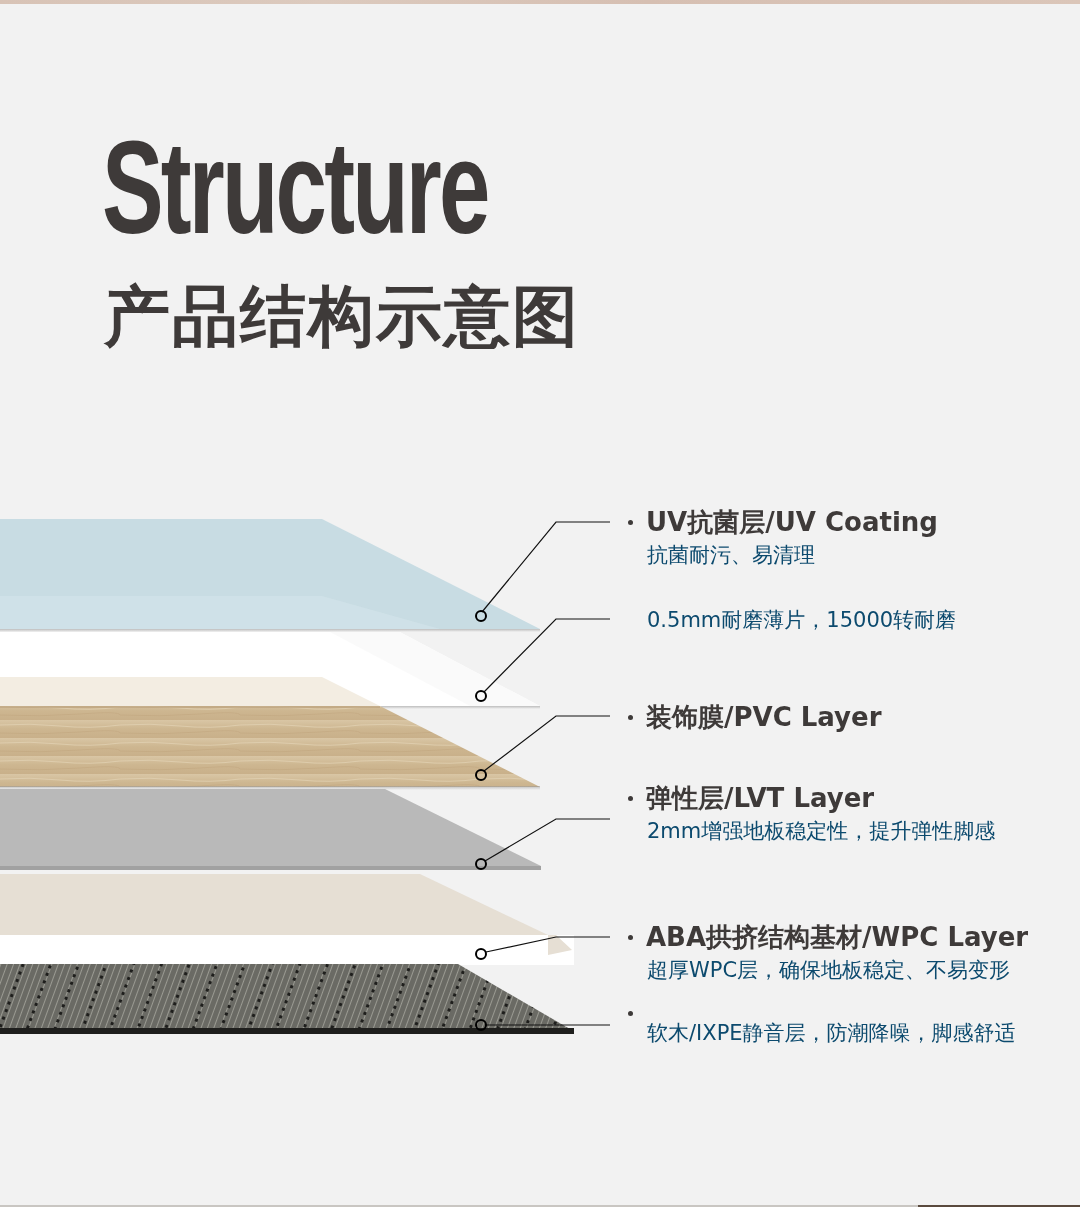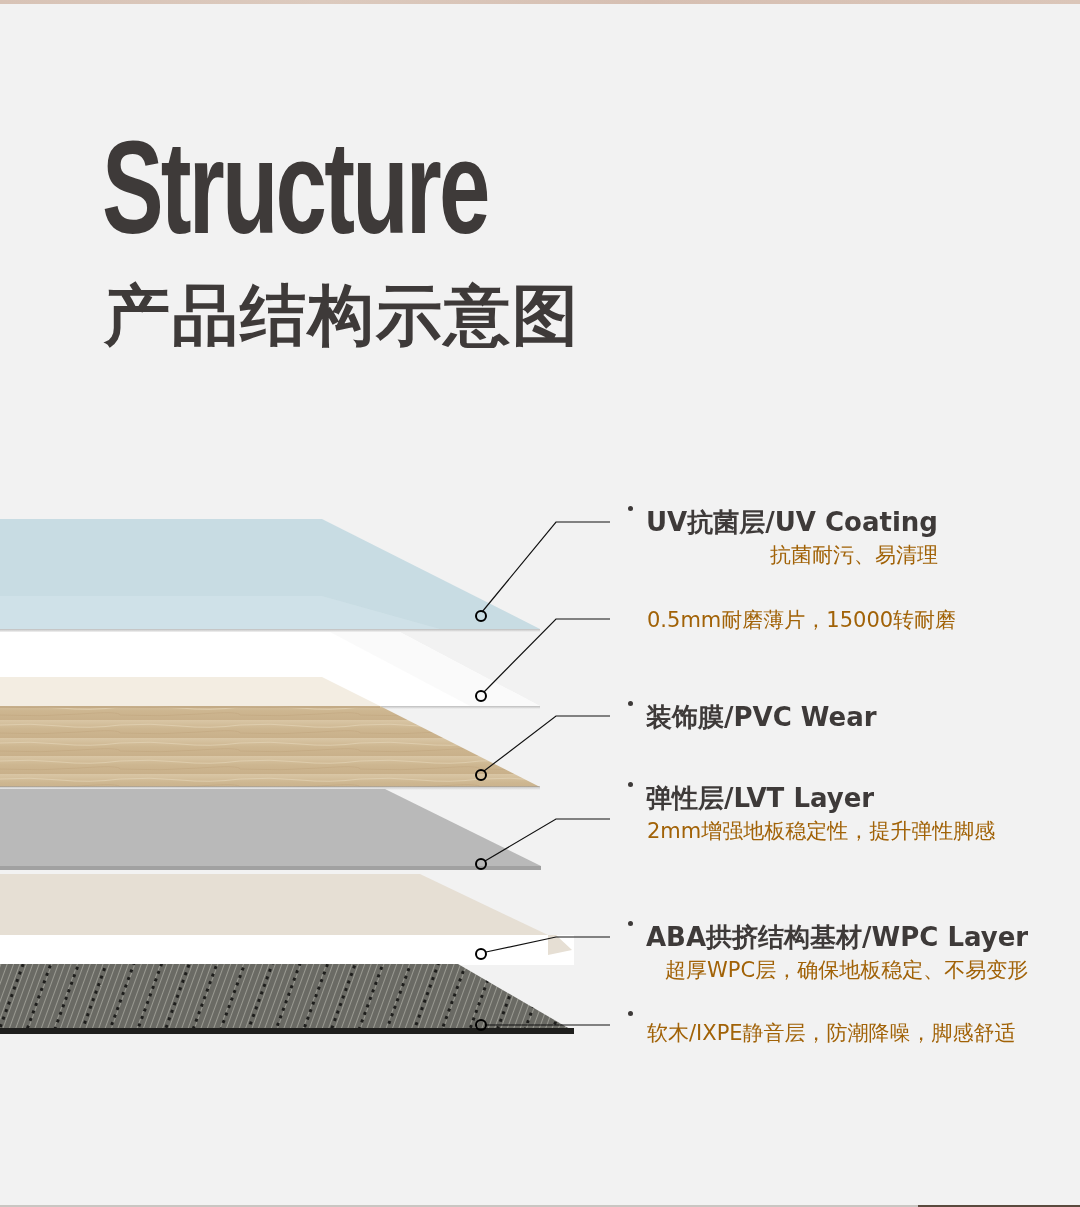--- a/index.html
+++ b/index.html
@@ -35,60 +35,60 @@
       line-height: 140px;
       color: #3e3a39;
       letter-spacing: -4px;
       transform: scaleX(0.70);
       transform-origin: left center;
       white-space: nowrap;
     }
     .title-cn {
       position: absolute;
       left: 104px; top: 280px;
-      font-family: Liberation Serif, serif;
+      font-family: Liberation Sans, sans-serif;
       font-weight: bold;
       font-size: 66px;
       line-height: 72px;
       color: #3e3a39;
       letter-spacing: 2px;
       white-space: nowrap;
     }
     #layers-svg {
       position: absolute;
       left: 0; top: 0;
       width: 1080px; height: 1207px;
     }
     .label {
       position: absolute;
       left: 622px;
       white-space: nowrap;
     }
     .label .heading {
       display: flex;
+      align-items: center;
       font-size: 26px;
       line-height: 32px;
       color: #3e3a39;
       font-weight: bold;
     }
     .label .bullet {
       display: inline-block;
       width: 5px; height: 5px;
       border-radius: 50%;
       background: #3e3a39;
       margin-left: 6px;
       margin-right: 13px;
     }
     .label .desc {
       margin-left: 25px;
       margin-top: 4px;
       font-size: 21px;
       line-height: 26px;
-      color: #a16207;
-      text-align: right;
+      color: #0c4a6e;
     }
   </style>
 </head>
 <body>
 
 <div class="top-strip"></div>
 
 <div class="title-en">Structure</div>
 <div class="title-cn">产品结构示意图</div>
 
@@ -188,21 +188,21 @@
   <div class="desc">抗菌耐污、易清理</div>
 </div>
 
 <div class="label" style="top:603px;">
   <div class="desc">0.5mm耐磨薄片，15000转耐磨</div>
 </div>
 
 <div class="label" style="top:701px;">
   <div class="heading">
     <span class="bullet"></span>
-    <span>装饰膜/PVC Wear</span>
+    <span>装饰膜/PVC Layer</span>
   </div>
 </div>
 
 <div class="label" style="top:782px;">
   <div class="heading">
     <span class="bullet"></span>
     <span>弹性层/LVT Layer</span>
   </div>
   <div class="desc">2mm增强地板稳定性，提升弹性脚感</div>
 </div>

